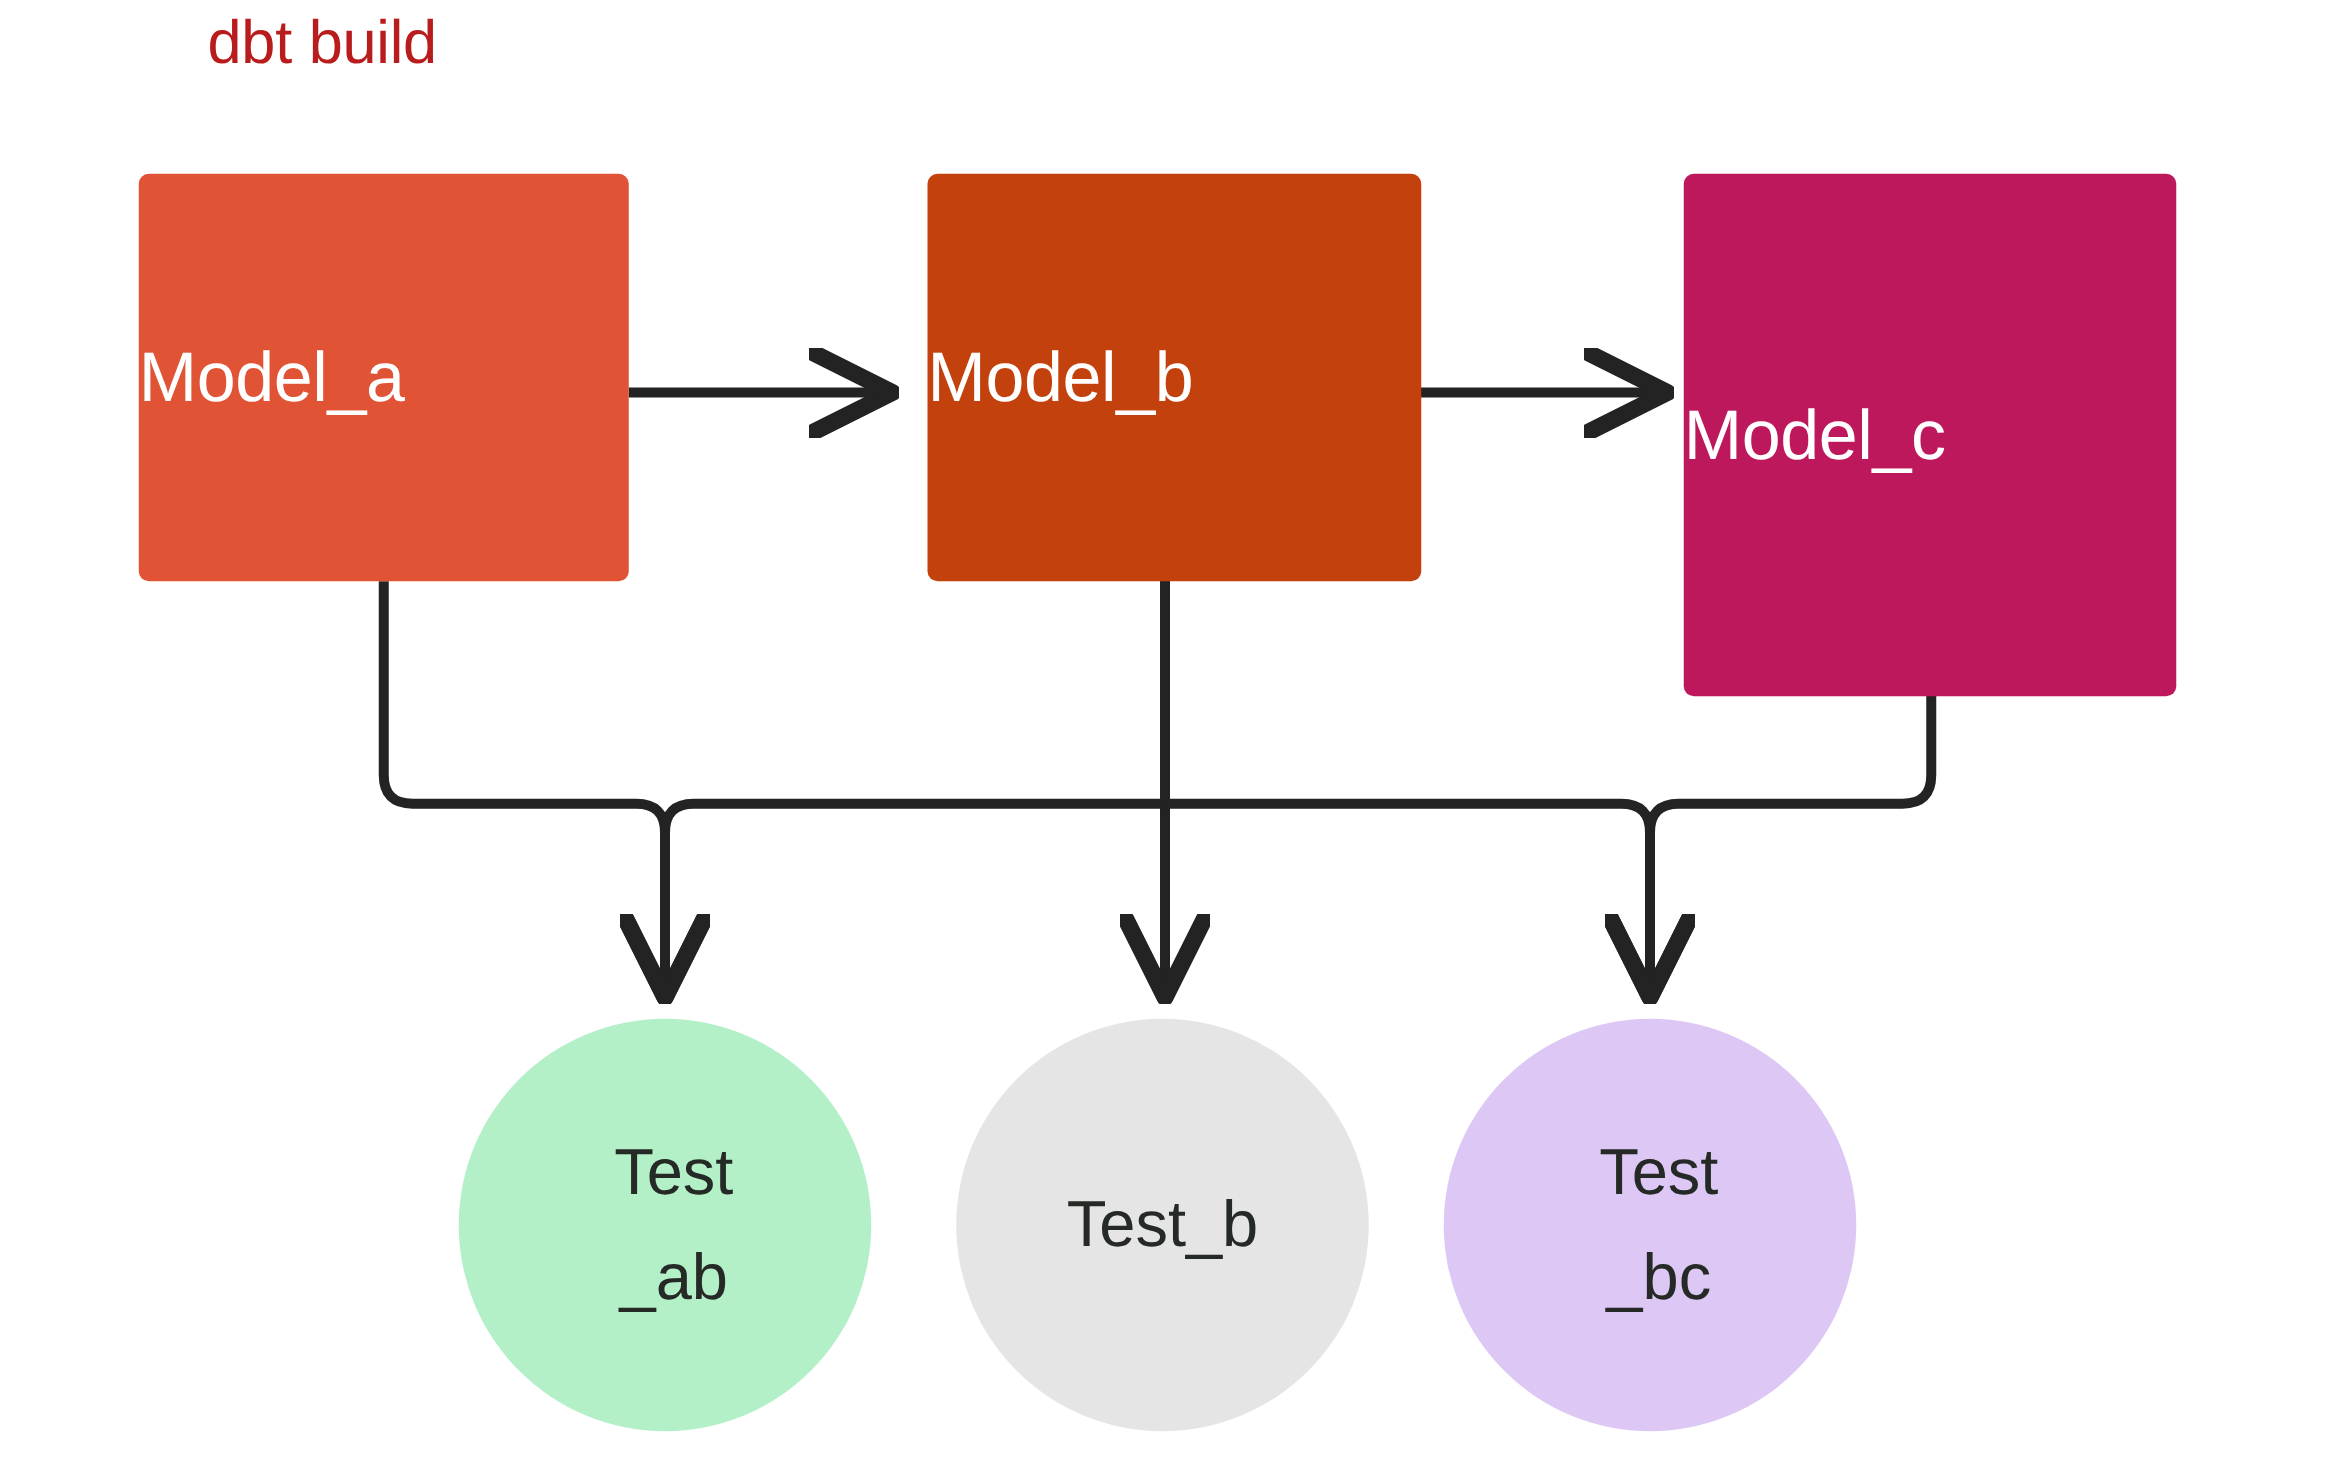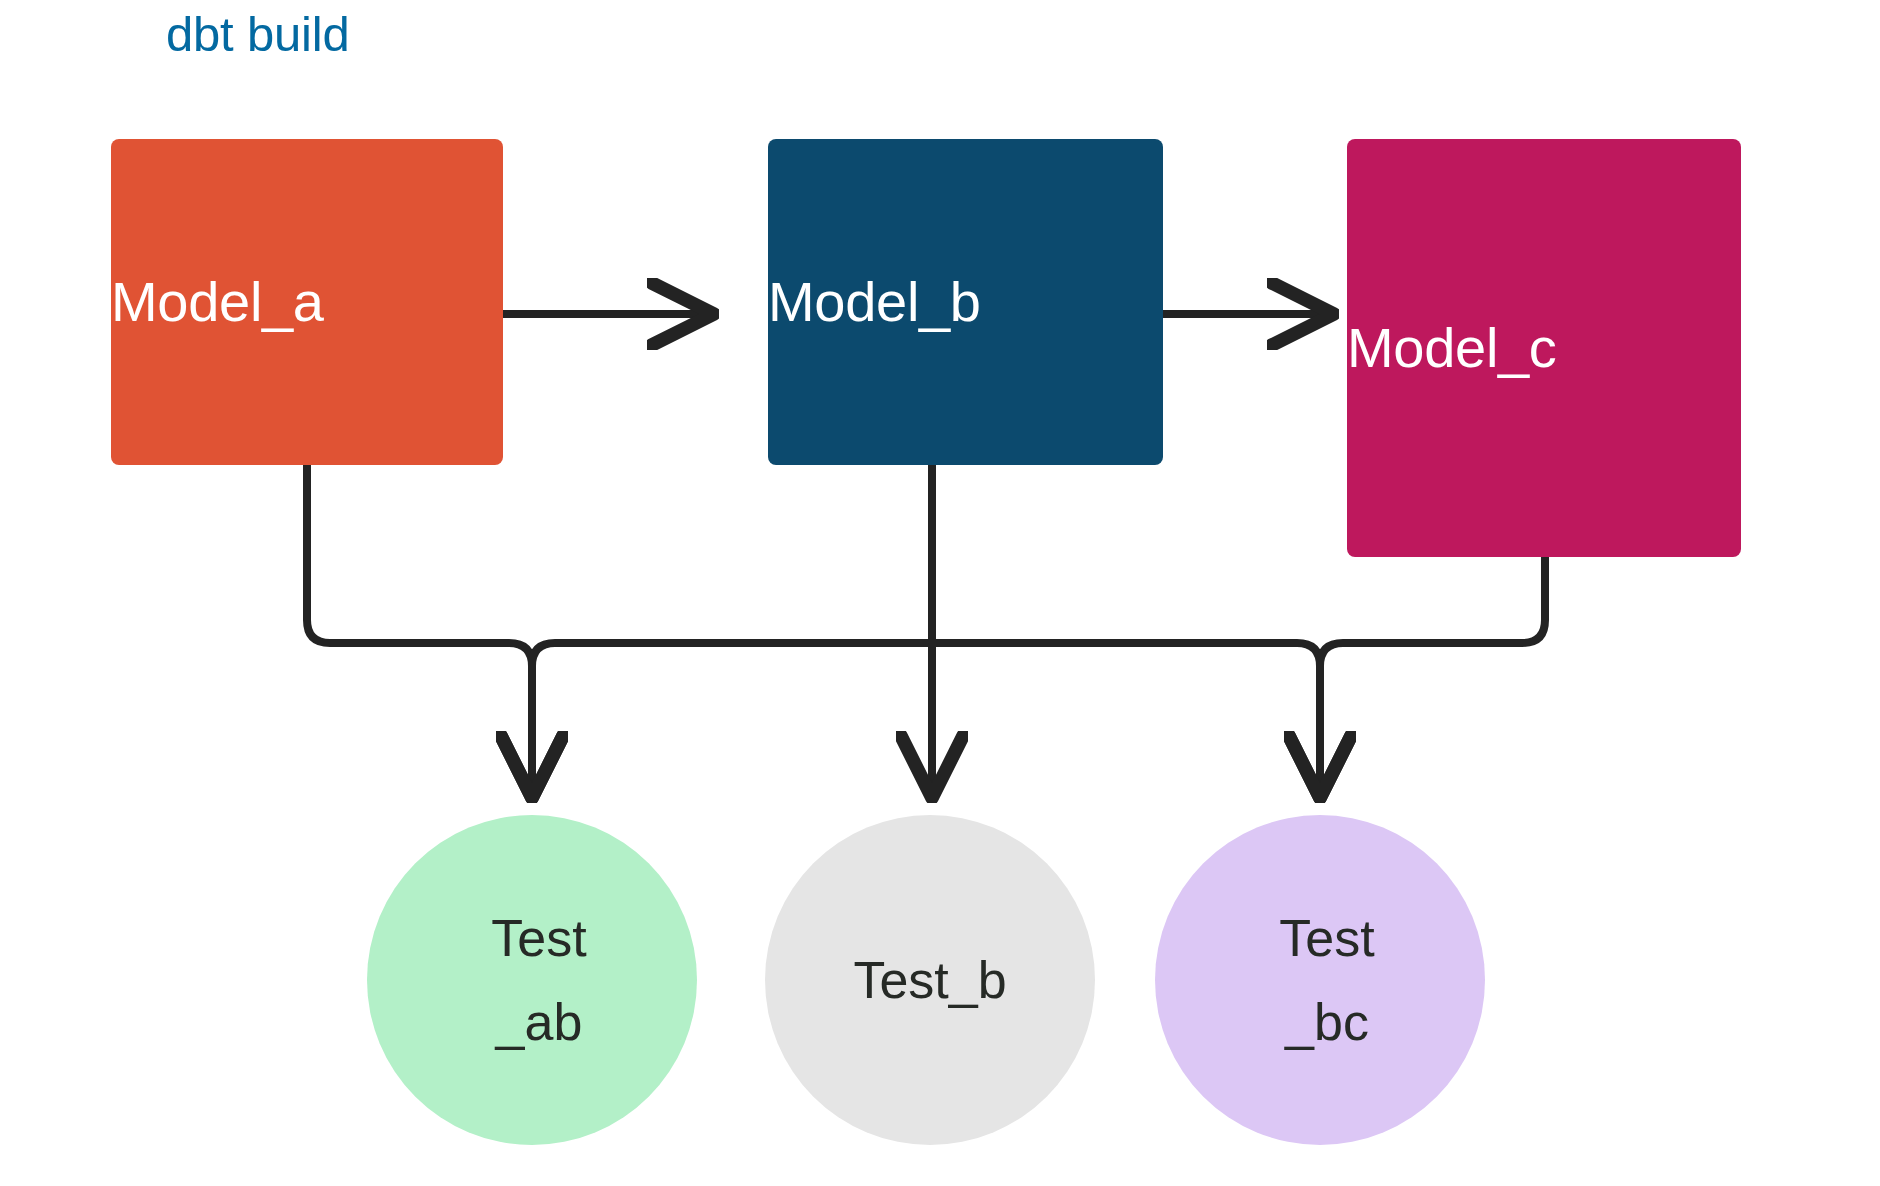--- a/index.html
+++ b/index.html
@@ -25,21 +25,21 @@
     width: 1880px;
     height: 1186px;
     pointer-events: none;
   }
   .diagram-title {
     position: absolute;
     left: 166px;
     top: 6px;
     font-size: 49px;
     line-height: 1.15;
-    color: #0369a1;
+    color: #b91c1c;
     letter-spacing: -0.2px;
     white-space: nowrap;
   }
   .model-node {
     position: absolute;
     box-sizing: border-box;
     border-radius: 8px;
     display: flex;
     align-items: center;
     color: #ffffff;
@@ -101,21 +101,21 @@
       <path d="M 932 465 L 932 643 L 1297 643 Q 1320 643 1320 666 L 1320 790" marker-end="url(#arrowhead)"></path>
 
       <path d="M 1545 465 L 1545 620 Q 1545 643 1522 643 L 1343 643 Q 1320 643 1320 666 L 1320 790" marker-end="url(#arrowhead)"></path>
     </g>
   </svg>
 
   <div class="model-node" style="left:111px; top:139px; width:392px; height:326px; background:#E05334;">
     <span class="node-label">Model_a</span>
   </div>
 
-  <div class="model-node" style="left:768px; top:139px; width:395px; height:326px; background:#0c4a6e;">
+  <div class="model-node" style="left:742px; top:139px; width:395px; height:326px; background:#c2410c;">
     <span class="node-label">Model_b</span>
   </div>
 
   <div class="model-node" style="left:1347px; top:139px; width:394px; height:418px; background:#be185d;">
     <span class="node-label">Model_c</span>
   </div>
 
   <div class="test-node" style="left:367px; top:815px; width:330px; height:330px; background:#B3F0C8;">
     <span class="node-label">Test
 _ab</span>

